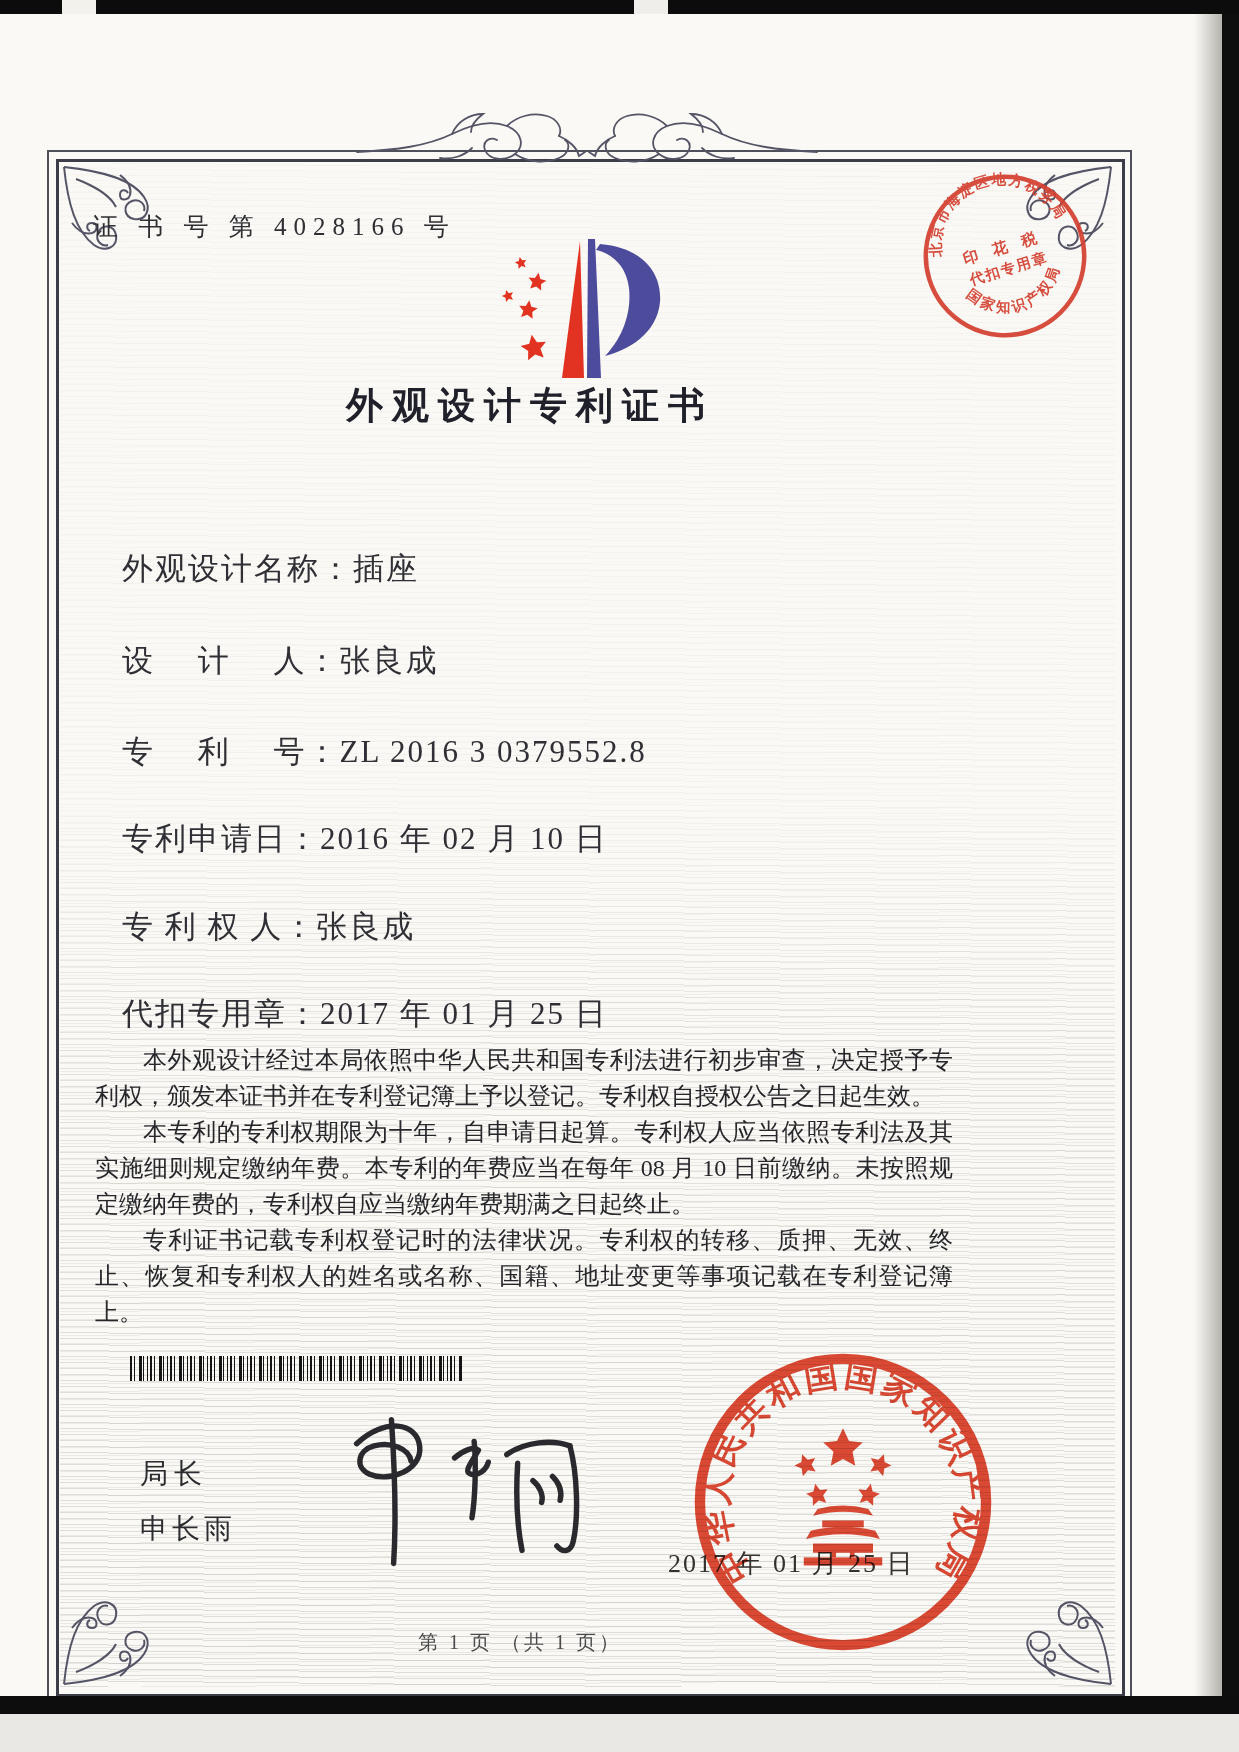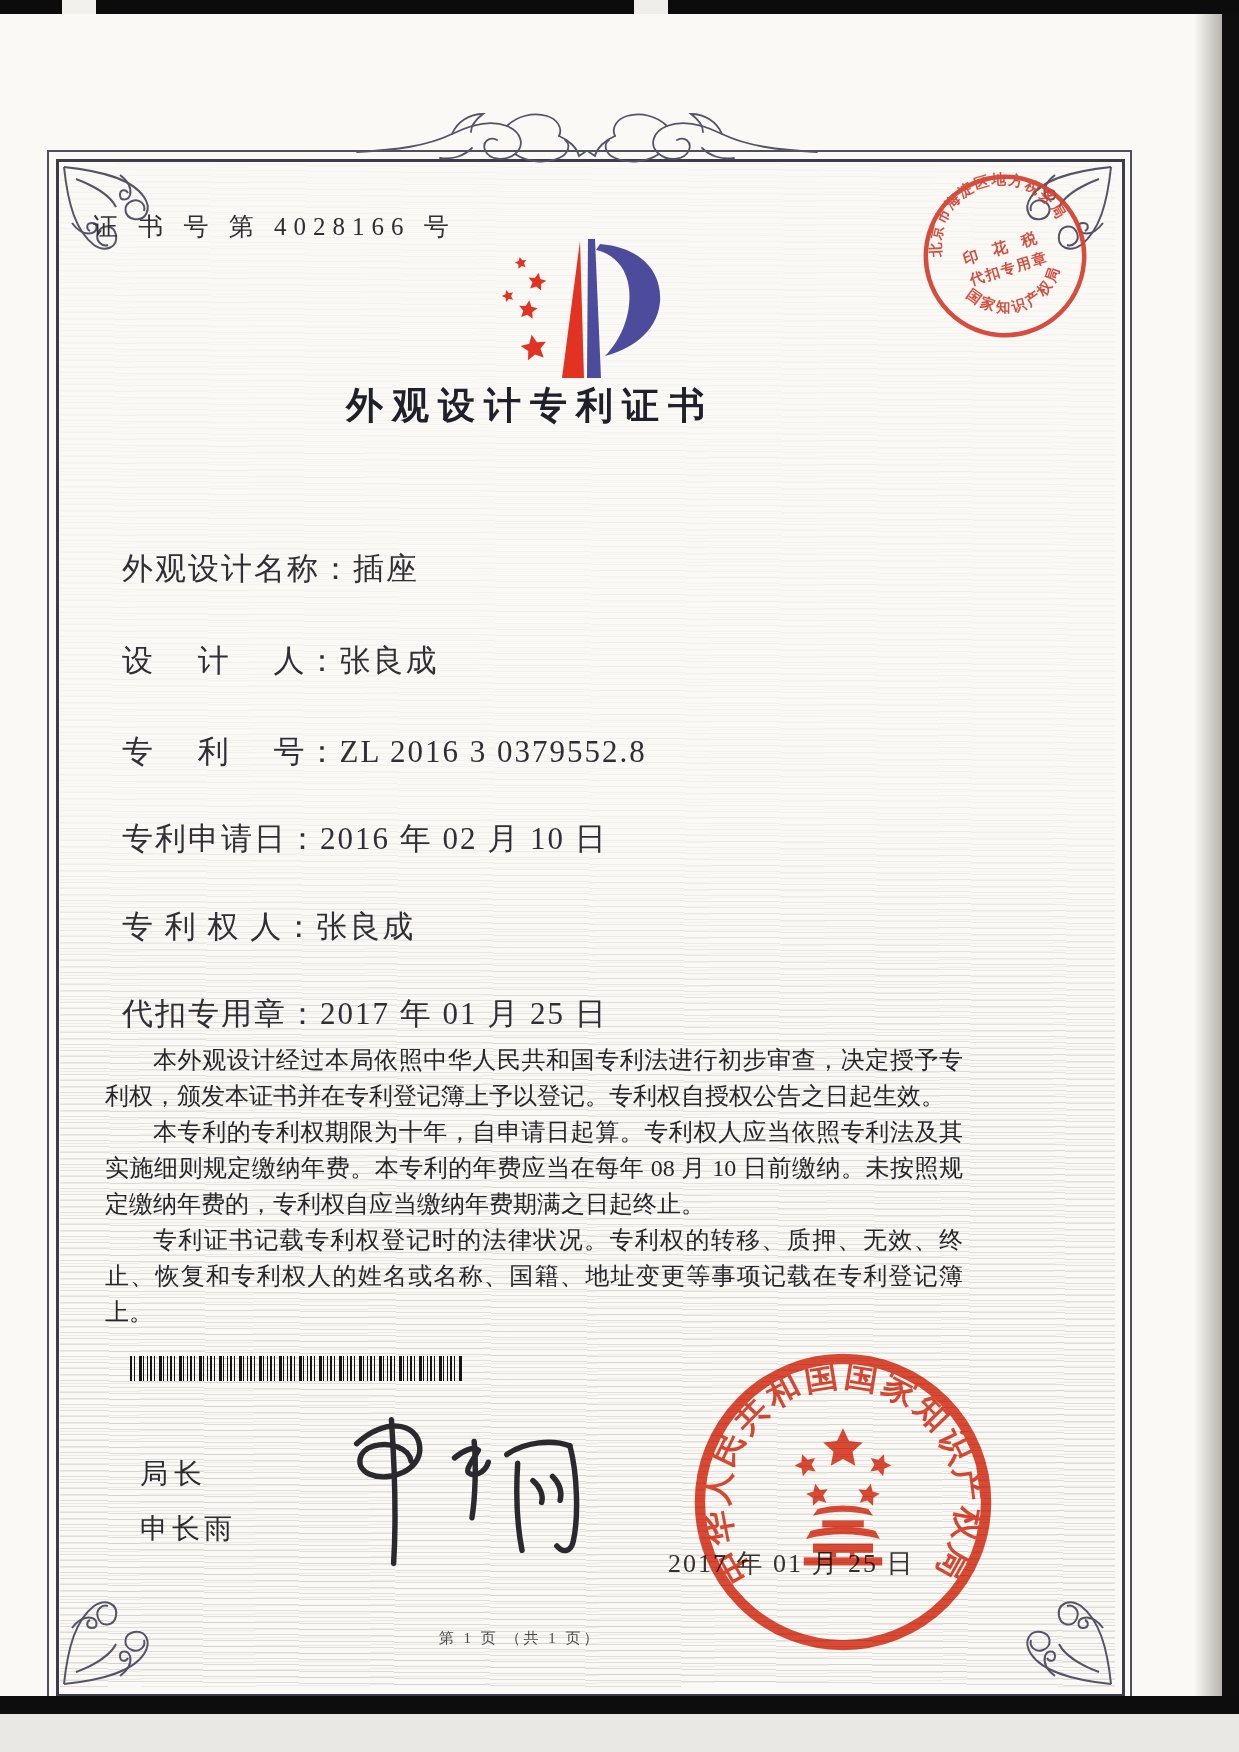--- a/index.html
+++ b/index.html
@@ -27,35 +27,35 @@
 
   .cert-no{left:93px;top:210px;font-size:25px;letter-spacing:7px;color:#2e2e33;}
 
   .title{left:240px;top:381px;width:580px;text-align:center;font-size:37px;font-weight:bold;
          letter-spacing:9px;color:#20202a;}
 
   .field{left:122px;font-size:31px;letter-spacing:2px;color:#2f2f35;white-space:nowrap;}
   .f1{top:548px}.f2{top:640px}.f3{top:731px}.f4{top:818px}.f5{top:906px}.f6{top:993px}
 
   .body-text{left:95px;top:1042px;width:858px;font-size:24px;line-height:36px;
-             text-align:justify;color:#26262b;margin-left:10px;}
+             text-align:justify;color:#26262b;}
   .body-text p{margin:0;text-indent:2em;}
 
   .barcode{left:130px;top:1356px;width:333px;height:25px;
     background:repeating-linear-gradient(90deg,#151515 0 2px,transparent 2px 4px,#151515 4px 5px,
       transparent 5px 9px,#151515 9px 12px,transparent 12px 13px,#151515 13px 14px,transparent 14px 17px,
       #151515 17px 18px,transparent 18px 20px);}
 
   .officer-title{left:140px;top:1455px;font-size:28px;letter-spacing:6px;color:#2b2b30;
      font-family:Liberation Mono, monospace;font-weight:500;}
   .officer-name{left:140px;top:1510px;font-size:28px;letter-spacing:4px;color:#2b2b30;
      font-family:Liberation Serif, serif;font-weight:500;}
 
   .seal-date{left:668px;top:1546px;font-size:26px;letter-spacing:2px;color:#35312c;white-space:nowrap;}
-  .footer-page{left:360px;top:1629px;width:320px;text-align:center;font-size:15px;
+  .footer-page{left:360px;top:1629px;width:320px;text-align:center;font-size:20px;
                letter-spacing:3px;color:#4a4a4c;}
 
   .tax-stamp{left:915px;top:166px;transform:rotate(-17deg);opacity:.93;}
   .main-seal{left:693px;top:1352px;opacity:.92;mix-blend-mode:multiply;}
   .ornament{color:#545466;}
 </style>
 </head>
 <body>
 
 <div class="page">

